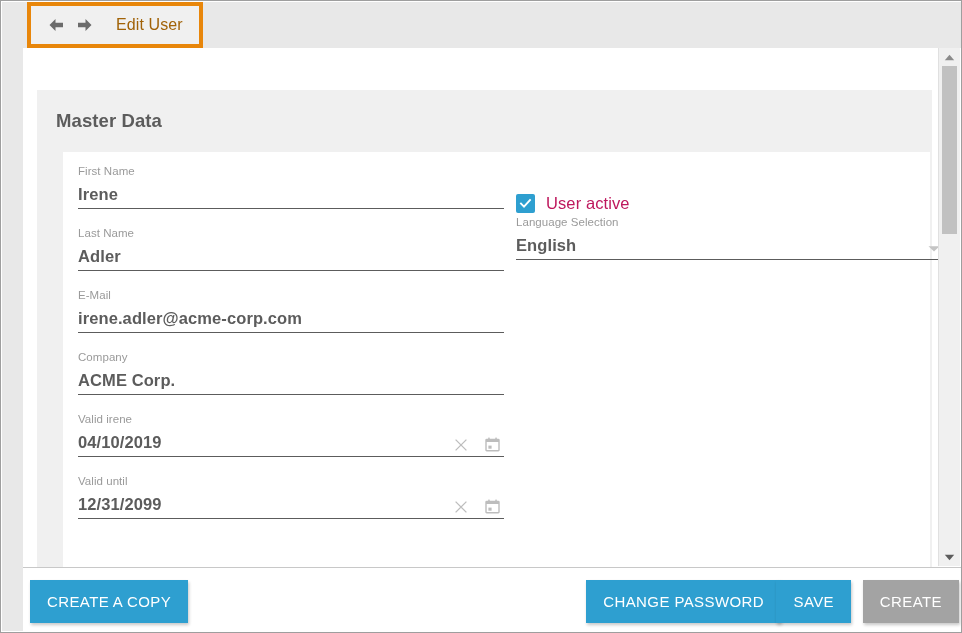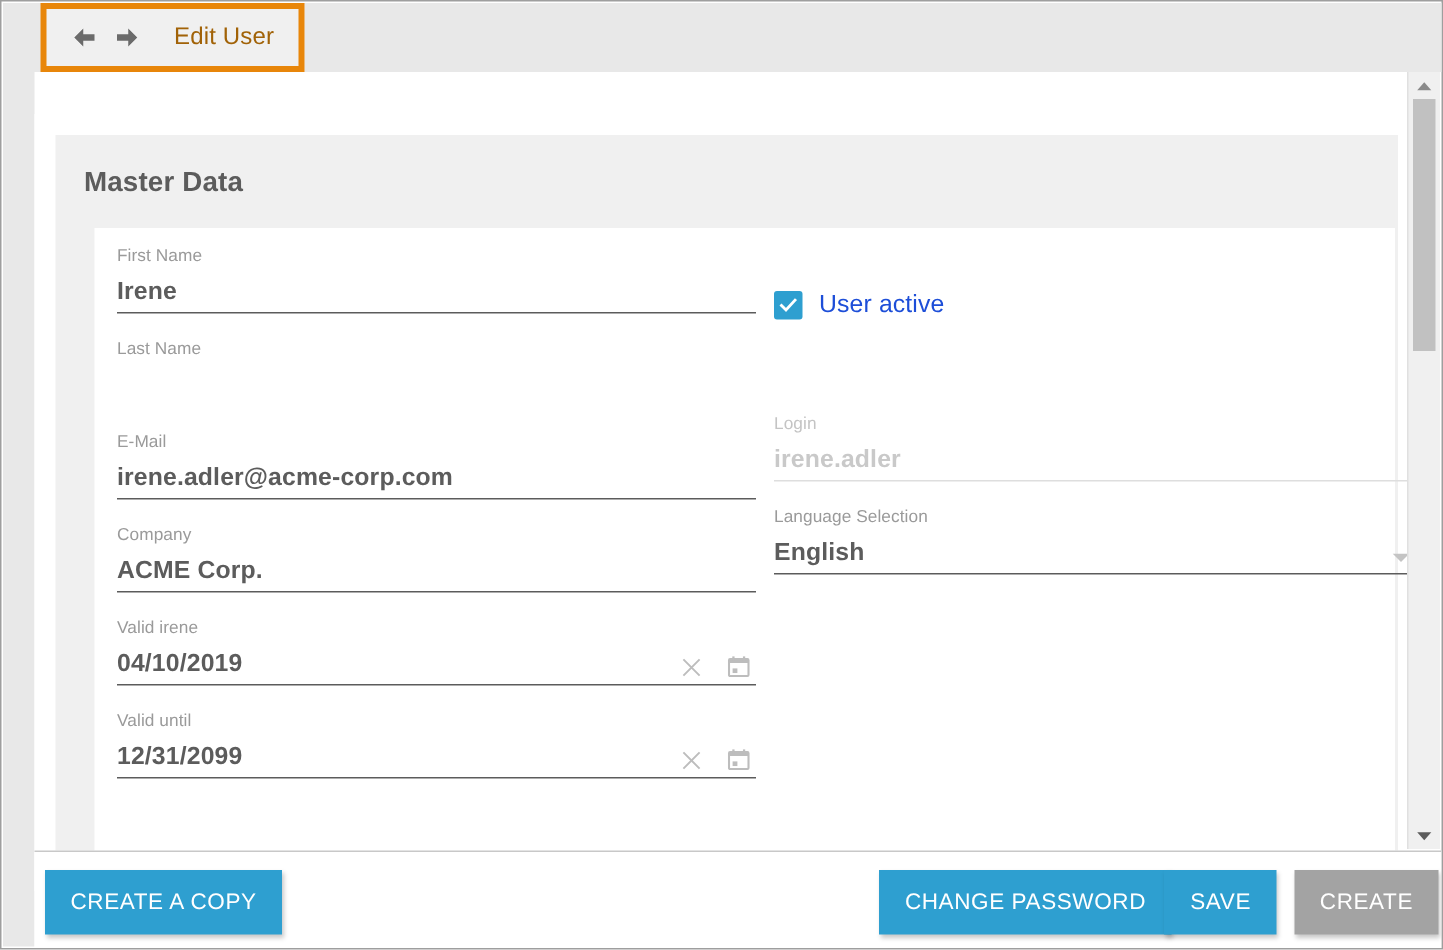--- a/index.html
+++ b/index.html
@@ -218,21 +218,21 @@
     height: 19px;
     background: #2e9fd0;
     border-radius: 2px;
     display: flex;
     align-items: center;
     justify-content: center;
     flex: 0 0 auto;
   }
   .checkbox-label {
     font-size: 16.5px;
-    color: #1d4ed8;
+    color: #be185d;
     margin-left: 11px;
     letter-spacing: .1px;
   }
 
   
   .scrollbar {
     position: absolute;
     right: 1px;
     top: 47px;
     width: 22px;
@@ -342,20 +342,23 @@
 
             <div class="field">
               <span class="field-label">First Name</span>
               <div class="field-inputrow">
                 <span class="field-value">Irene</span>
               </div>
             </div>
 
             <div class="field">
               <span class="field-label">Last Name</span>
+              <div class="field-inputrow">
+                <span class="field-value">Adler</span>
+              </div>
             </div>
 
             <div class="field">
               <span class="field-label">E-Mail</span>
               <div class="field-inputrow">
                 <span class="field-value">irene.adler@acme-corp.com</span>
               </div>
             </div>
 
             <div class="field">
@@ -417,26 +420,20 @@
 
             <div class="checkbox-row">
               <span class="checkbox-box">
                 <svg width="13" height="13" viewBox="0 0 13 13">
                   <path d="M2 6.6 L5 9.6 L11 3.1" stroke="#ffffff" stroke-width="1.9" fill="none" stroke-linecap="square"></path>
                 </svg>
               </span>
               <span class="checkbox-label">User active</span>
             </div>
 
-            <div class="field" style="margin-top:61px;">
-              <span class="field-label muted">Login</span>
-              <div class="field-inputrow disabled">
-                <span class="field-value disabled">irene.adler</span>
-              </div>
-            </div>
 
             <div class="field">
               <span class="field-label">Language Selection</span>
               <div class="field-inputrow">
                 <span class="field-value">English</span>
                 <span class="dropdown-caret">
                   <svg width="12" height="8" viewBox="0 0 12 8">
                     <path d="M0.5 1.2 L6 6.6 L11.5 1.2 Z" fill="#c4c4c4"></path>
                   </svg>
                 </span>

